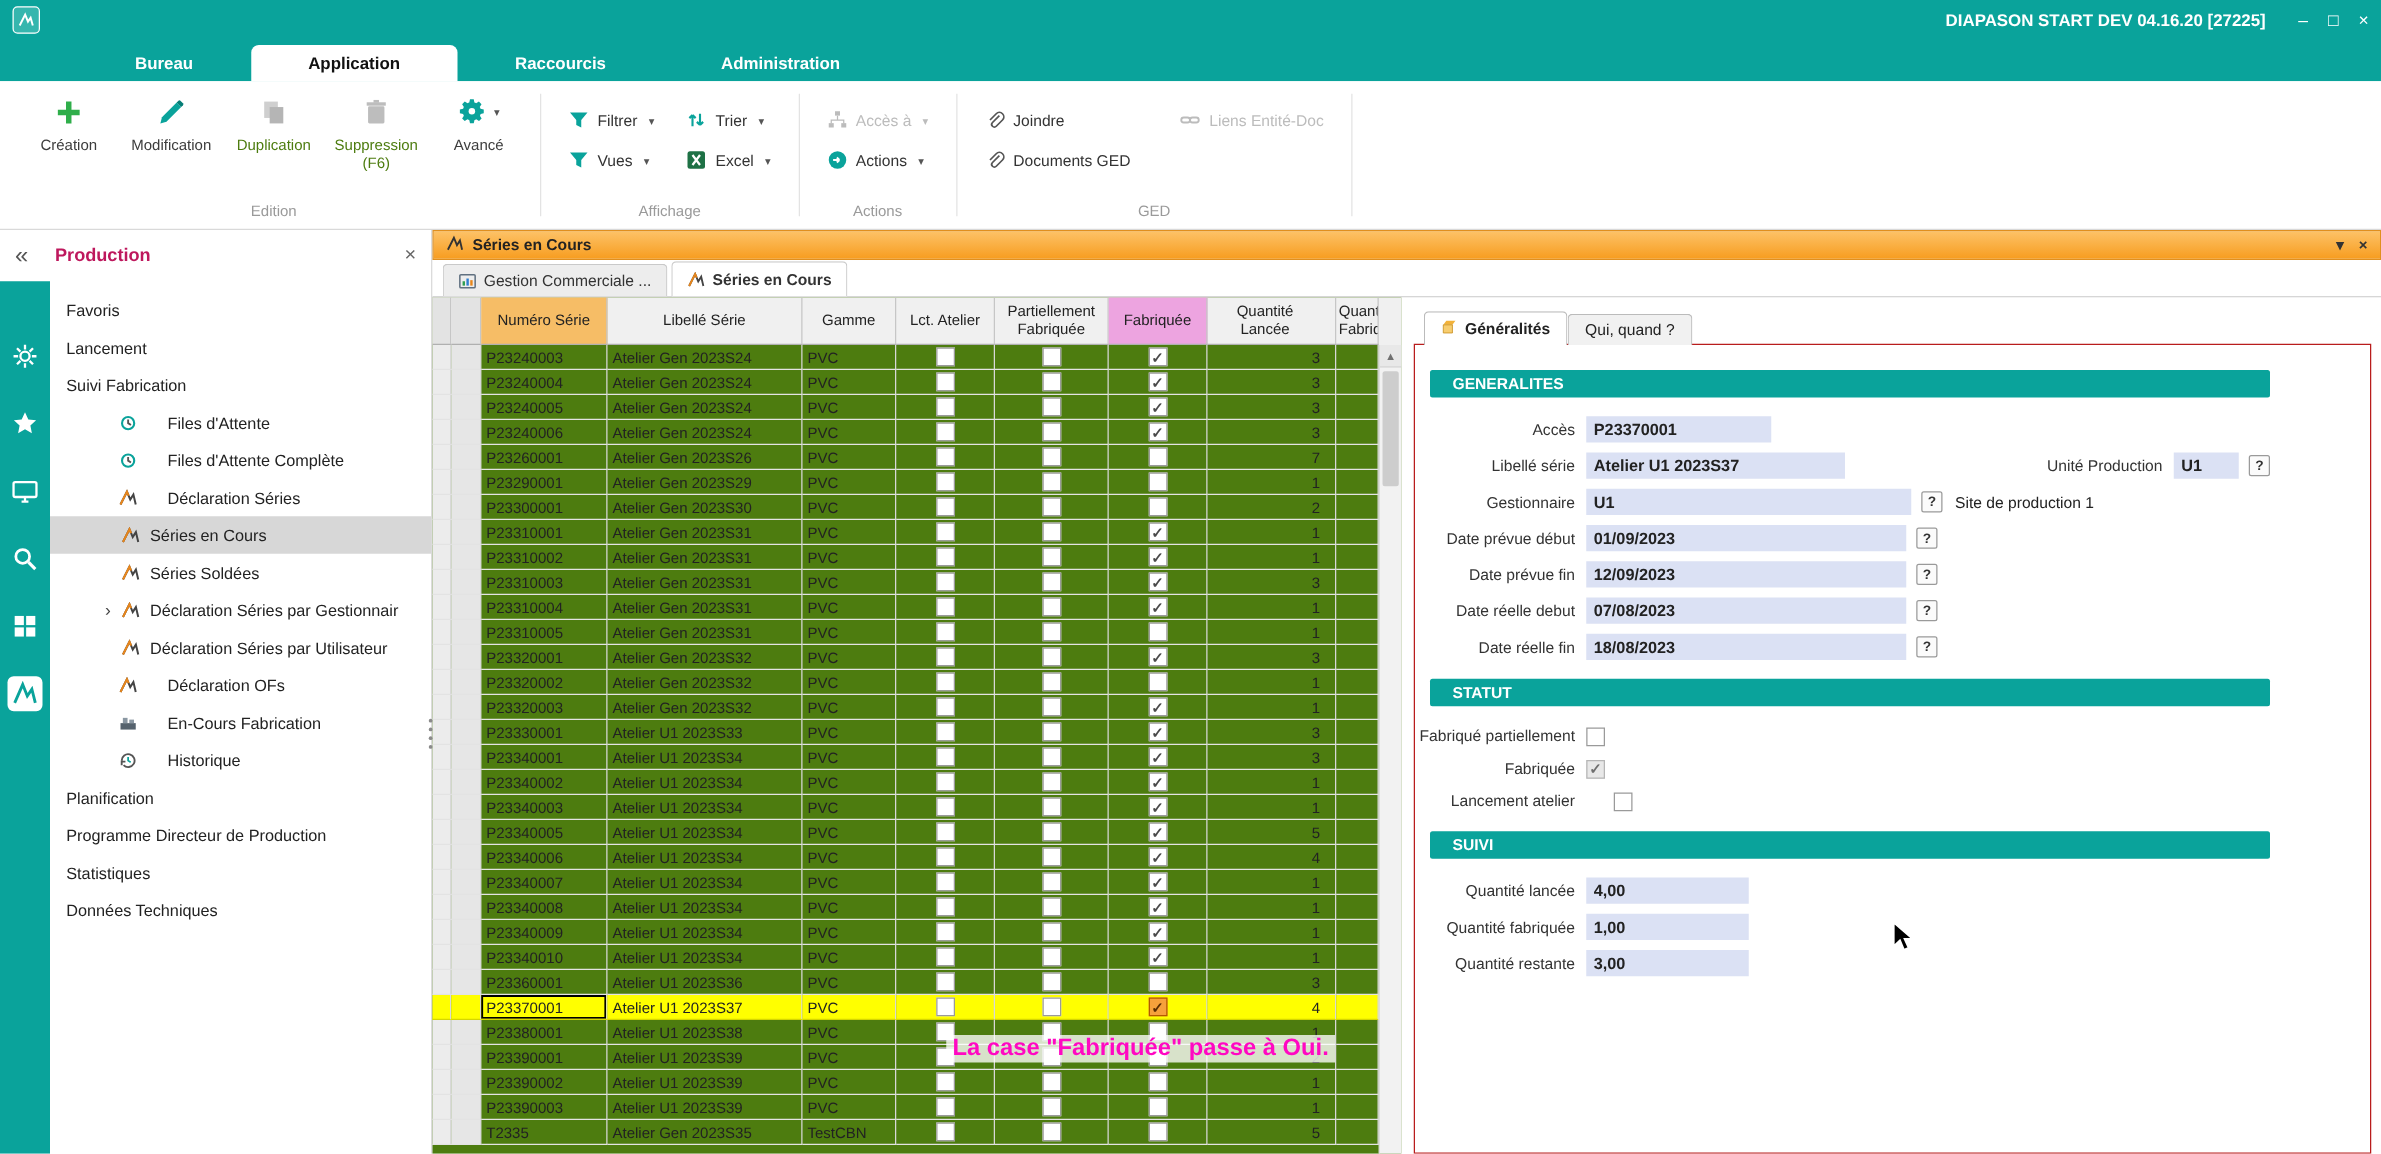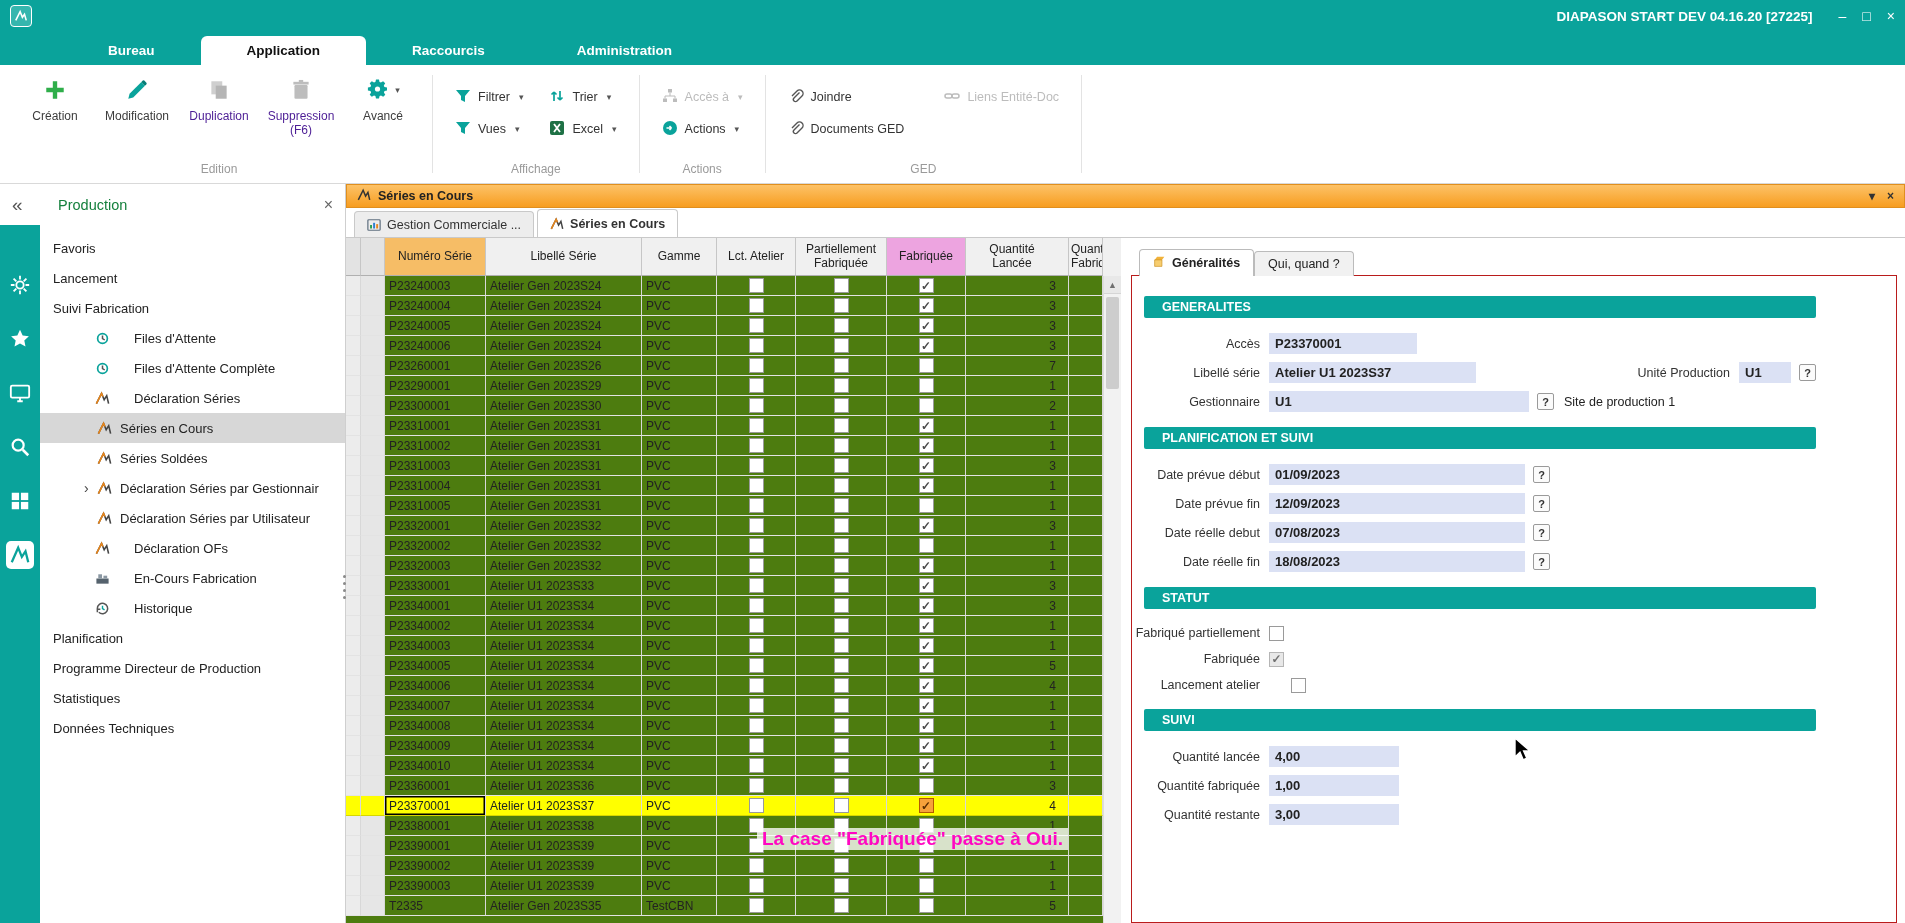--- a/index.html
+++ b/index.html
@@ -18,36 +18,36 @@
 .menutab { color:#fff; font-weight:bold; font-size:13.5px; padding:7px 46px; border-radius:6px 6px 0 0; cursor:default; }
 .menutab.active { background:#fff; color:#111; }
 
 
 .ribbon { height:119px; background:#fff; border-bottom:1px solid #d9d9d9; display:flex; padding-left:14px; flex:0 0 auto; }
 .rgroup { display:flex; flex-direction:column; }
 .rbuttons { flex:1; display:flex; align-items:flex-start; }
 .glabel { text-align:center; color:#9a9a9a; font-size:12px; padding-bottom:7px; }
 .rsep { width:1px; background:#e3e3e3; margin:10px 8px; }
 .bigbtn { width:82px; display:flex; flex-direction:column; align-items:center; gap:6px; padding-top:12px; text-align:center; color:#3c3c3c; font-size:12px; }
-.bigbtn.disabled { color:#4c1d95; }
+.bigbtn.disabled { color:#4d7c0f; }
 .icwrap { display:flex; align-items:center; gap:3px; height:26px; }
 .blabel { line-height:1.2; }
 .smgrid { display:grid; grid-template-columns:auto auto; grid-auto-rows:32px; column-gap:26px; padding:16px 14px 0; align-items:center; }
 .smcol { display:grid; grid-auto-rows:32px; padding:16px 14px 0; align-items:center; }
 .smbtn { display:flex; align-items:center; gap:7px; font-size:12.5px; color:#333; white-space:nowrap; }
 .smbtn.disabled { color:#bcbcbc; }
 .dd { font-size:9px; color:#555; margin-left:2px; }
 .smbtn.disabled .dd { color:#bcbcbc; }
 
 
 .body-row { flex:1; display:flex; min-height:0; }
 .sidebar { width:346px; flex:0 0 auto; display:flex; flex-direction:column; border-right:1px solid #cfcfcf; background:#fff; }
 .side-header { height:41px; display:flex; align-items:center; padding:0 12px; flex:0 0 auto; }
 .collapse { color:#555; font-size:19px; width:26px; }
-.side-title { color:#15803d; font-weight:normal; font-size:14.5px; margin-left:20px; }
+.side-title { color:#be185d; font-weight:bold; font-size:14.5px; margin-left:6px; }
 .side-close { margin-left:auto; color:#666; font-size:16px; }
 .side-body { flex:1; display:flex; min-height:0; }
 .icon-strip { width:40px; background:#0aa39b; display:flex; flex-direction:column; align-items:center; padding-top:46px; gap:26px; flex:0 0 auto; }
 .strip-ico { width:28px; height:28px; display:flex; align-items:center; justify-content:center; }
 .strip-ico.active { background:#fff; border-radius:5px; }
 .side-items { flex:1; padding-top:8px; overflow:hidden; }
 .sitem { height:30px; display:flex; align-items:center; font-size:13px; color:#222; cursor:default; }
 .sitem.lvl0 { padding-left:1px; }
 .sitem.lvl1 { padding-left:26px;gap:16px; }
 .sitem.lvl2 { padding-left:44px; }
@@ -1221,21 +1221,20 @@
               <span class="fval w52">U1</span>
               <span class="qbtn">?</span>
             </div>
             <div class="frow">
               <span class="flabel">Gestionnaire</span>
               <span class="fval w260">U1</span>
               <span class="qbtn">?</span>
               <span class="ftext">Site de production 1</span>
             </div>
 
-            <div class="secbar">PLANIFICATION ET SUIVI</div>
             <div>
 
                 <div class="frow">
                   <span class="flabel">Date prévue début</span>
                   <span class="fval w256">01/09/2023</span>
                   <span class="qbtn">?</span>
                 </div>
 
                 <div class="frow">
                   <span class="flabel">Date prévue fin</span>

